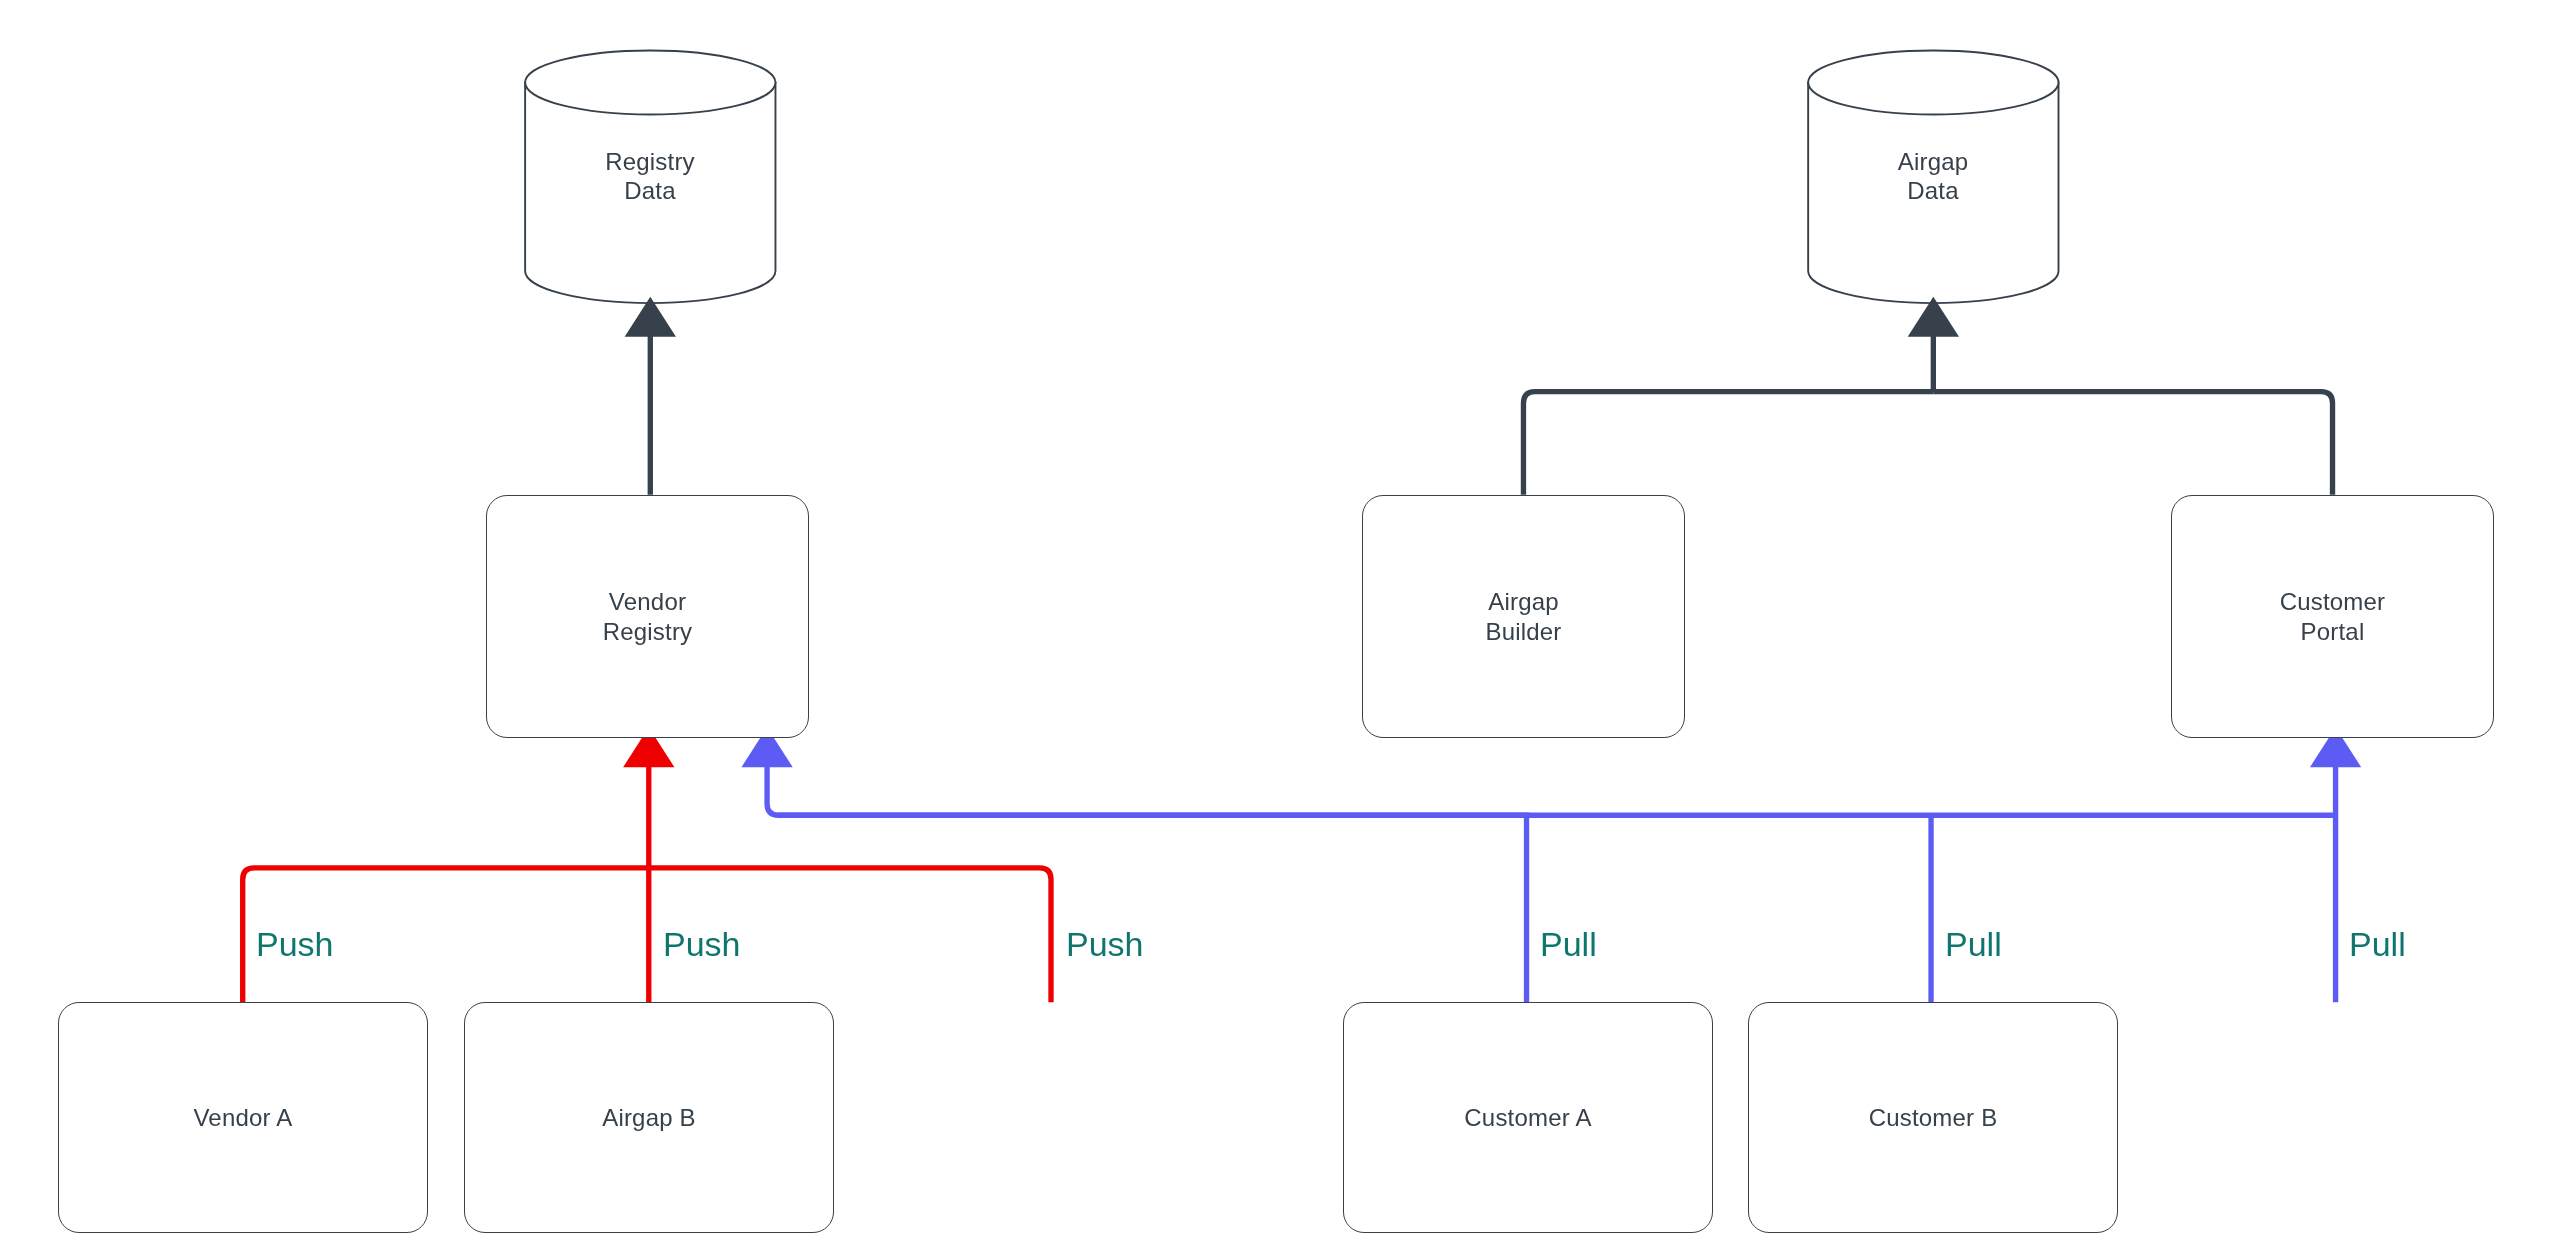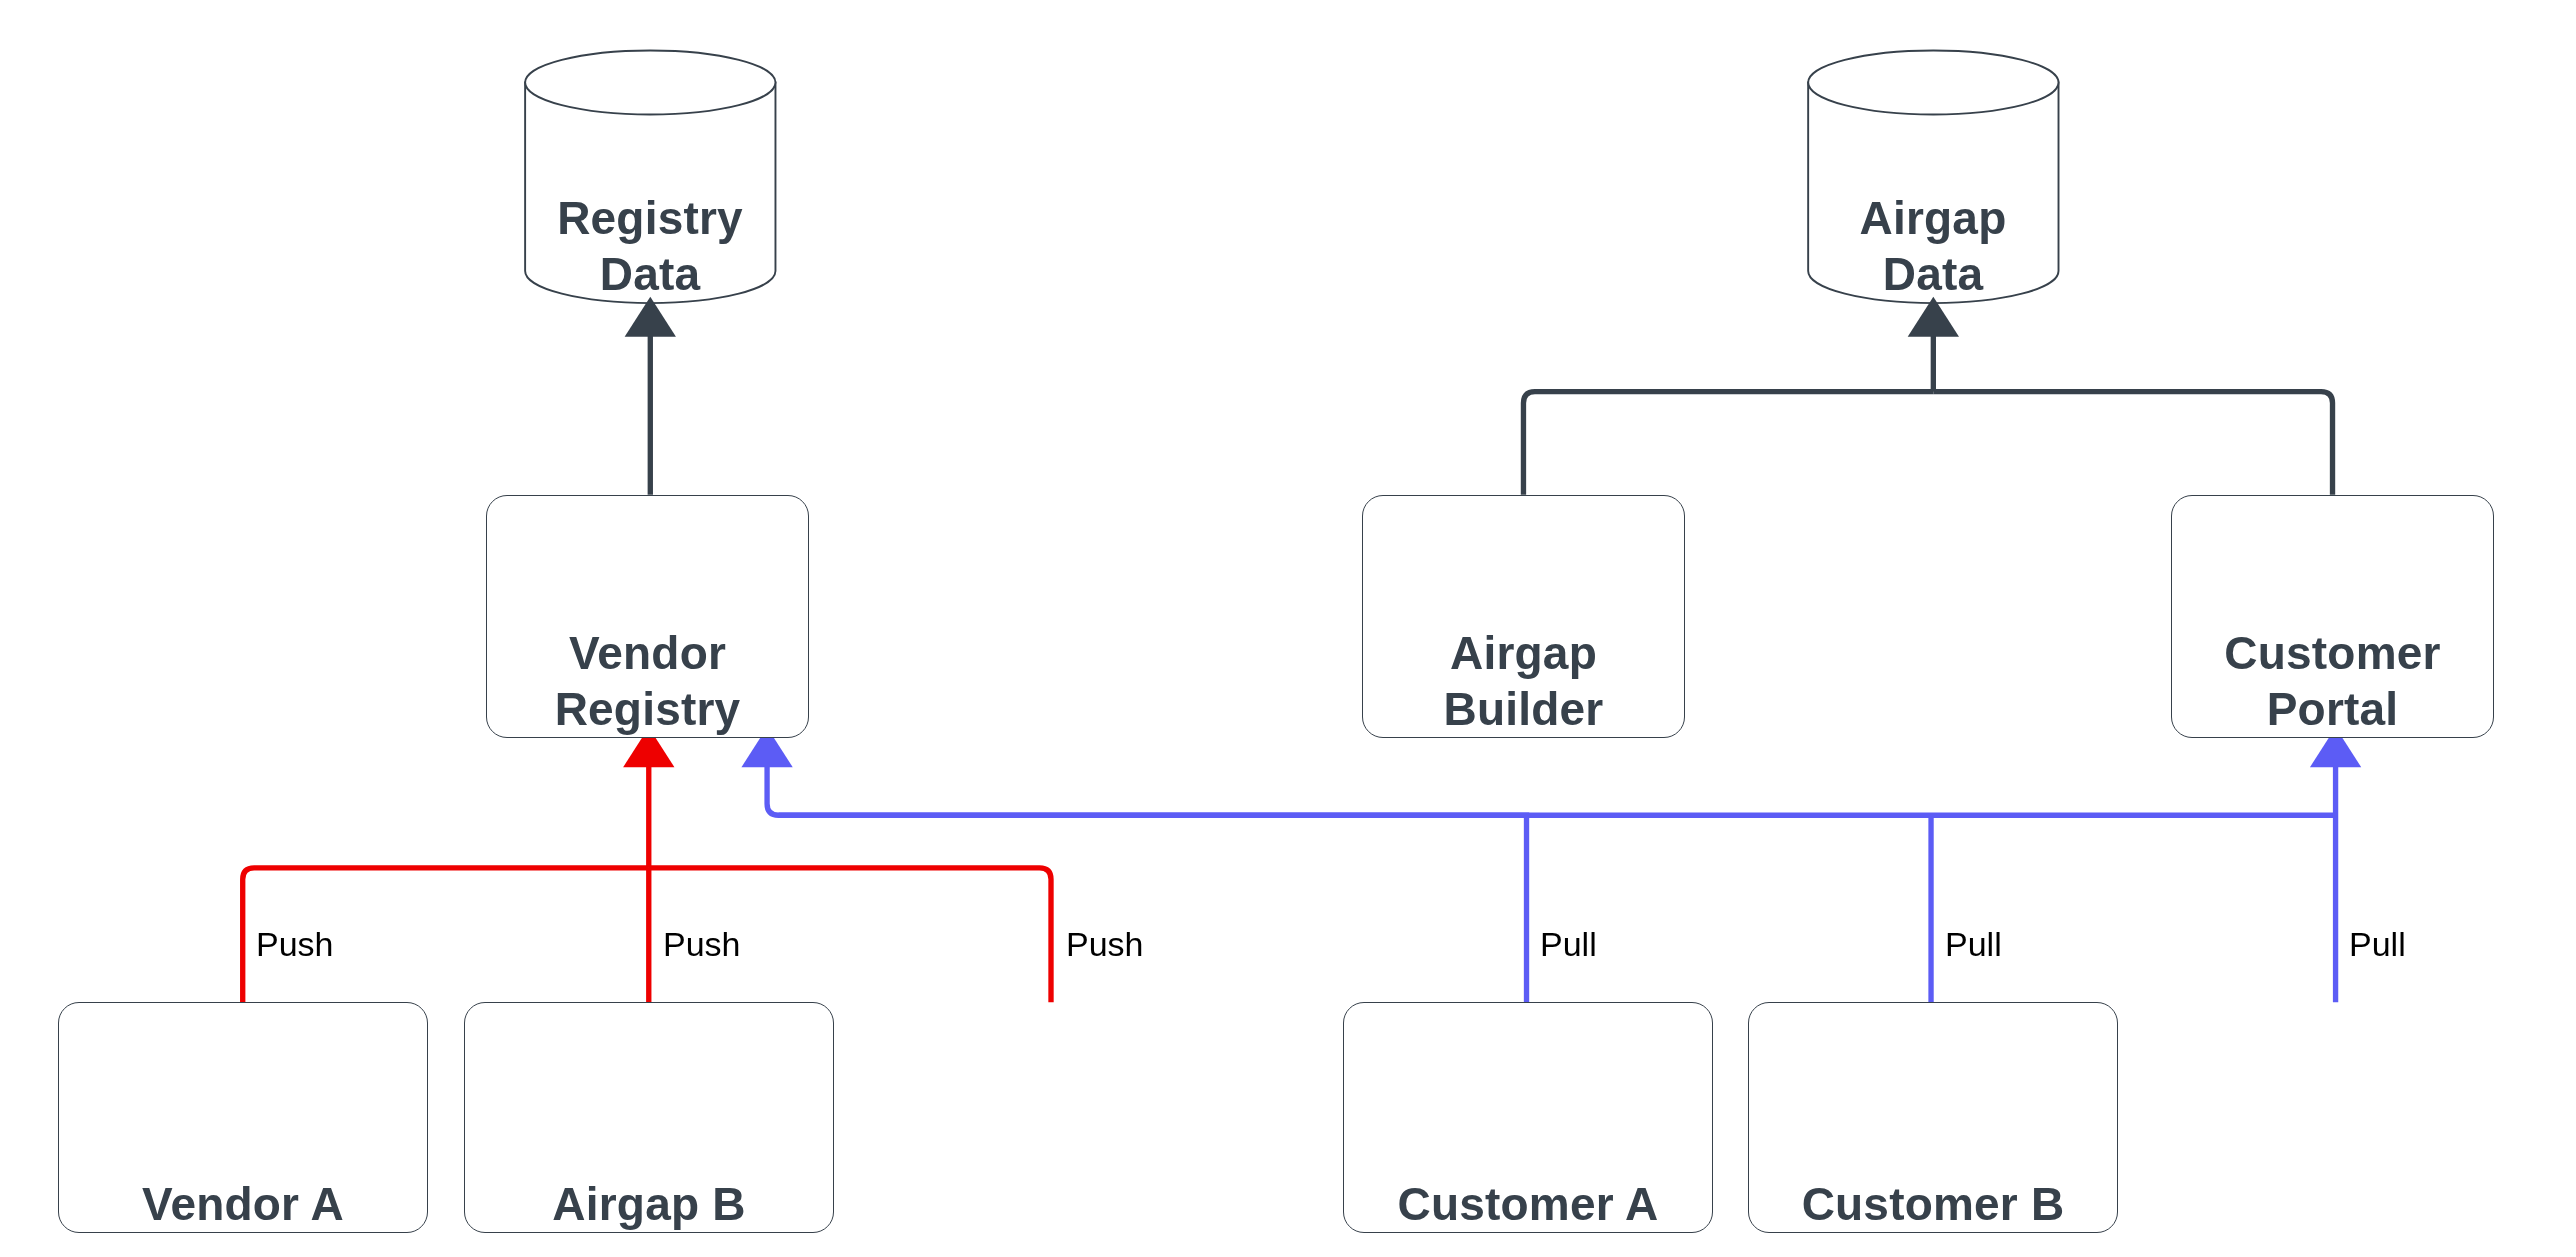--- a/index.html
+++ b/index.html
@@ -1,26 +1,26 @@
 <!DOCTYPE html>
 <html style="font-size:12.2px"><head>
 <meta charset="utf-8">
 <style>
   html,body{margin:0;padding:0;background:#ffffff;}
   body{width:2576px;height:1258px;overflow:hidden;
        font-family:"Liberation Sans","DejaVu Sans",sans-serif;}
   #stage{position:relative;width:2576px;height:1258px;background:#ffffff;}
   #wires{position:absolute;left:0;top:0;width:2576px;height:1258px;}
-  .node{position:absolute;box-sizing:border-box;display:flex;align-items:flex-end;
+  .node{position:absolute;box-sizing:border-box;display:flex;align-items:center;
         justify-content:center;text-align:center;color:#37414b;
-        font-size:46px;line-height:1.22;letter-spacing:0.2px;font-weight:bold;}
+        font-size:24px;line-height:1.22;letter-spacing:0.2px;}
   .boxnode{border:1.9px solid #37414b;border-radius:21px;background:#ffffff;}
   .cyl{background:transparent;border:none;}
   .cyl .cyl-label{position:relative;z-index:2;}
-  .edge-label{position:absolute;color:#000000;font-size:34px;white-space:nowrap;}
+  .edge-label{position:absolute;color:#0f766e;font-size:34px;white-space:nowrap;}
 </style>
 </head>
 <body>
 
 <div id="stage">
 
   <svg id="wires" viewBox="0 0 3375 1648">
     <defs>
       <marker id="ah-dark" markerWidth="14" markerHeight="14" refX="5.4" refY="6" orient="auto" markerUnits="strokeWidth">
         <path d="M1.1,1.2 L1.1,10.8 L8.6,6 Z" fill="#37414b"></path>

